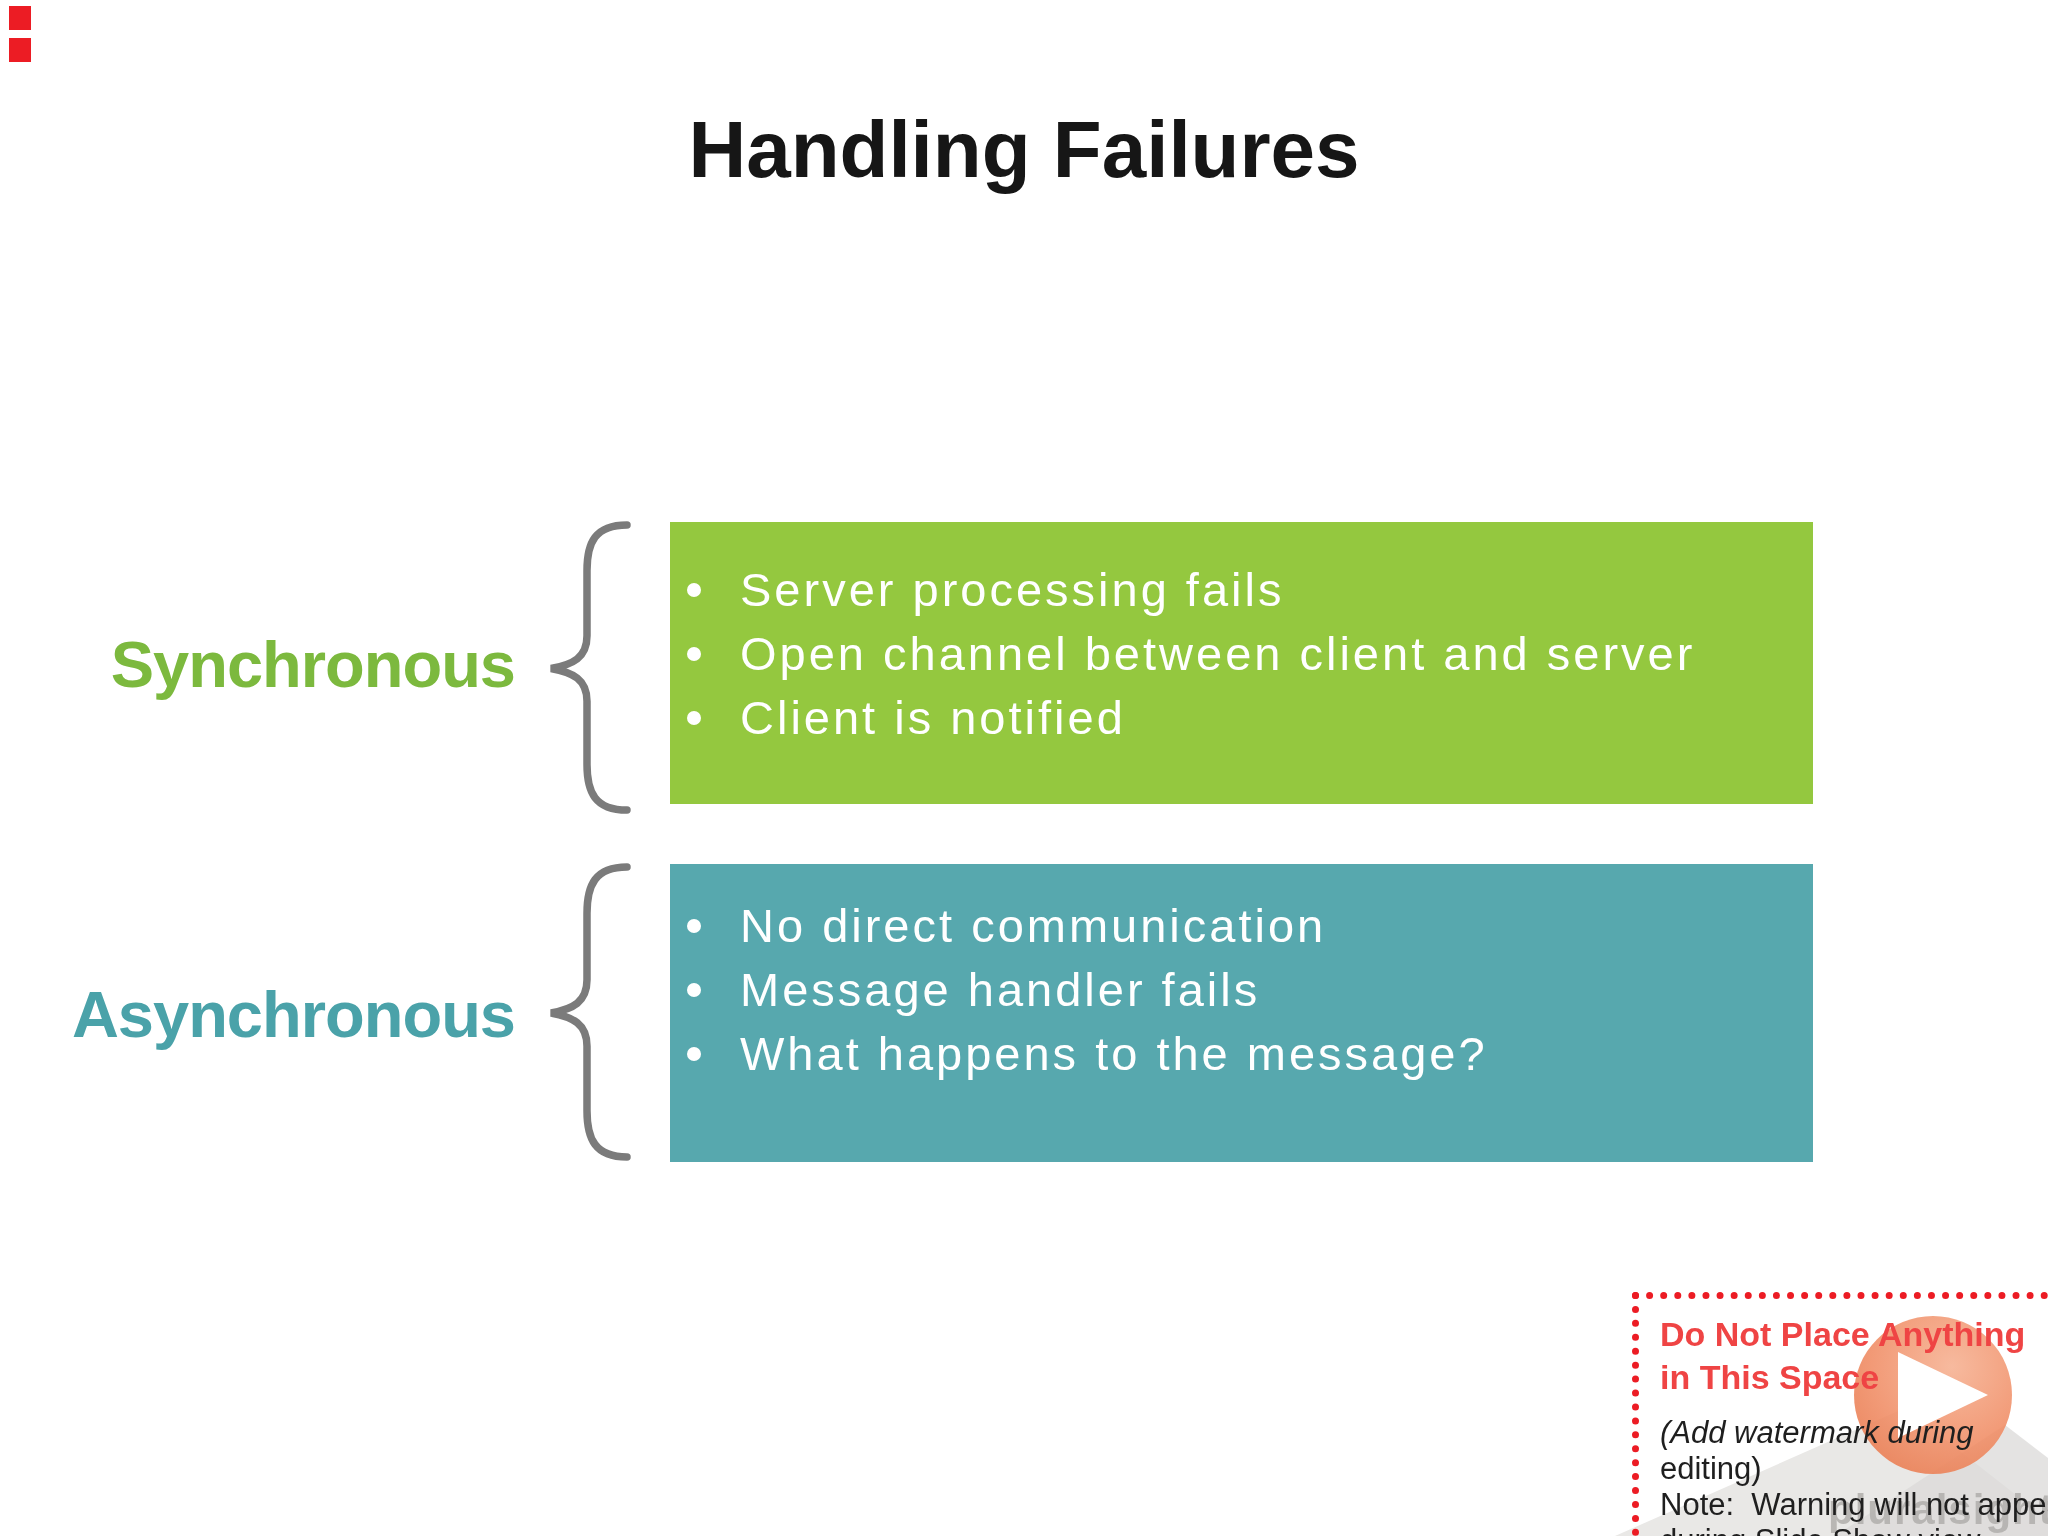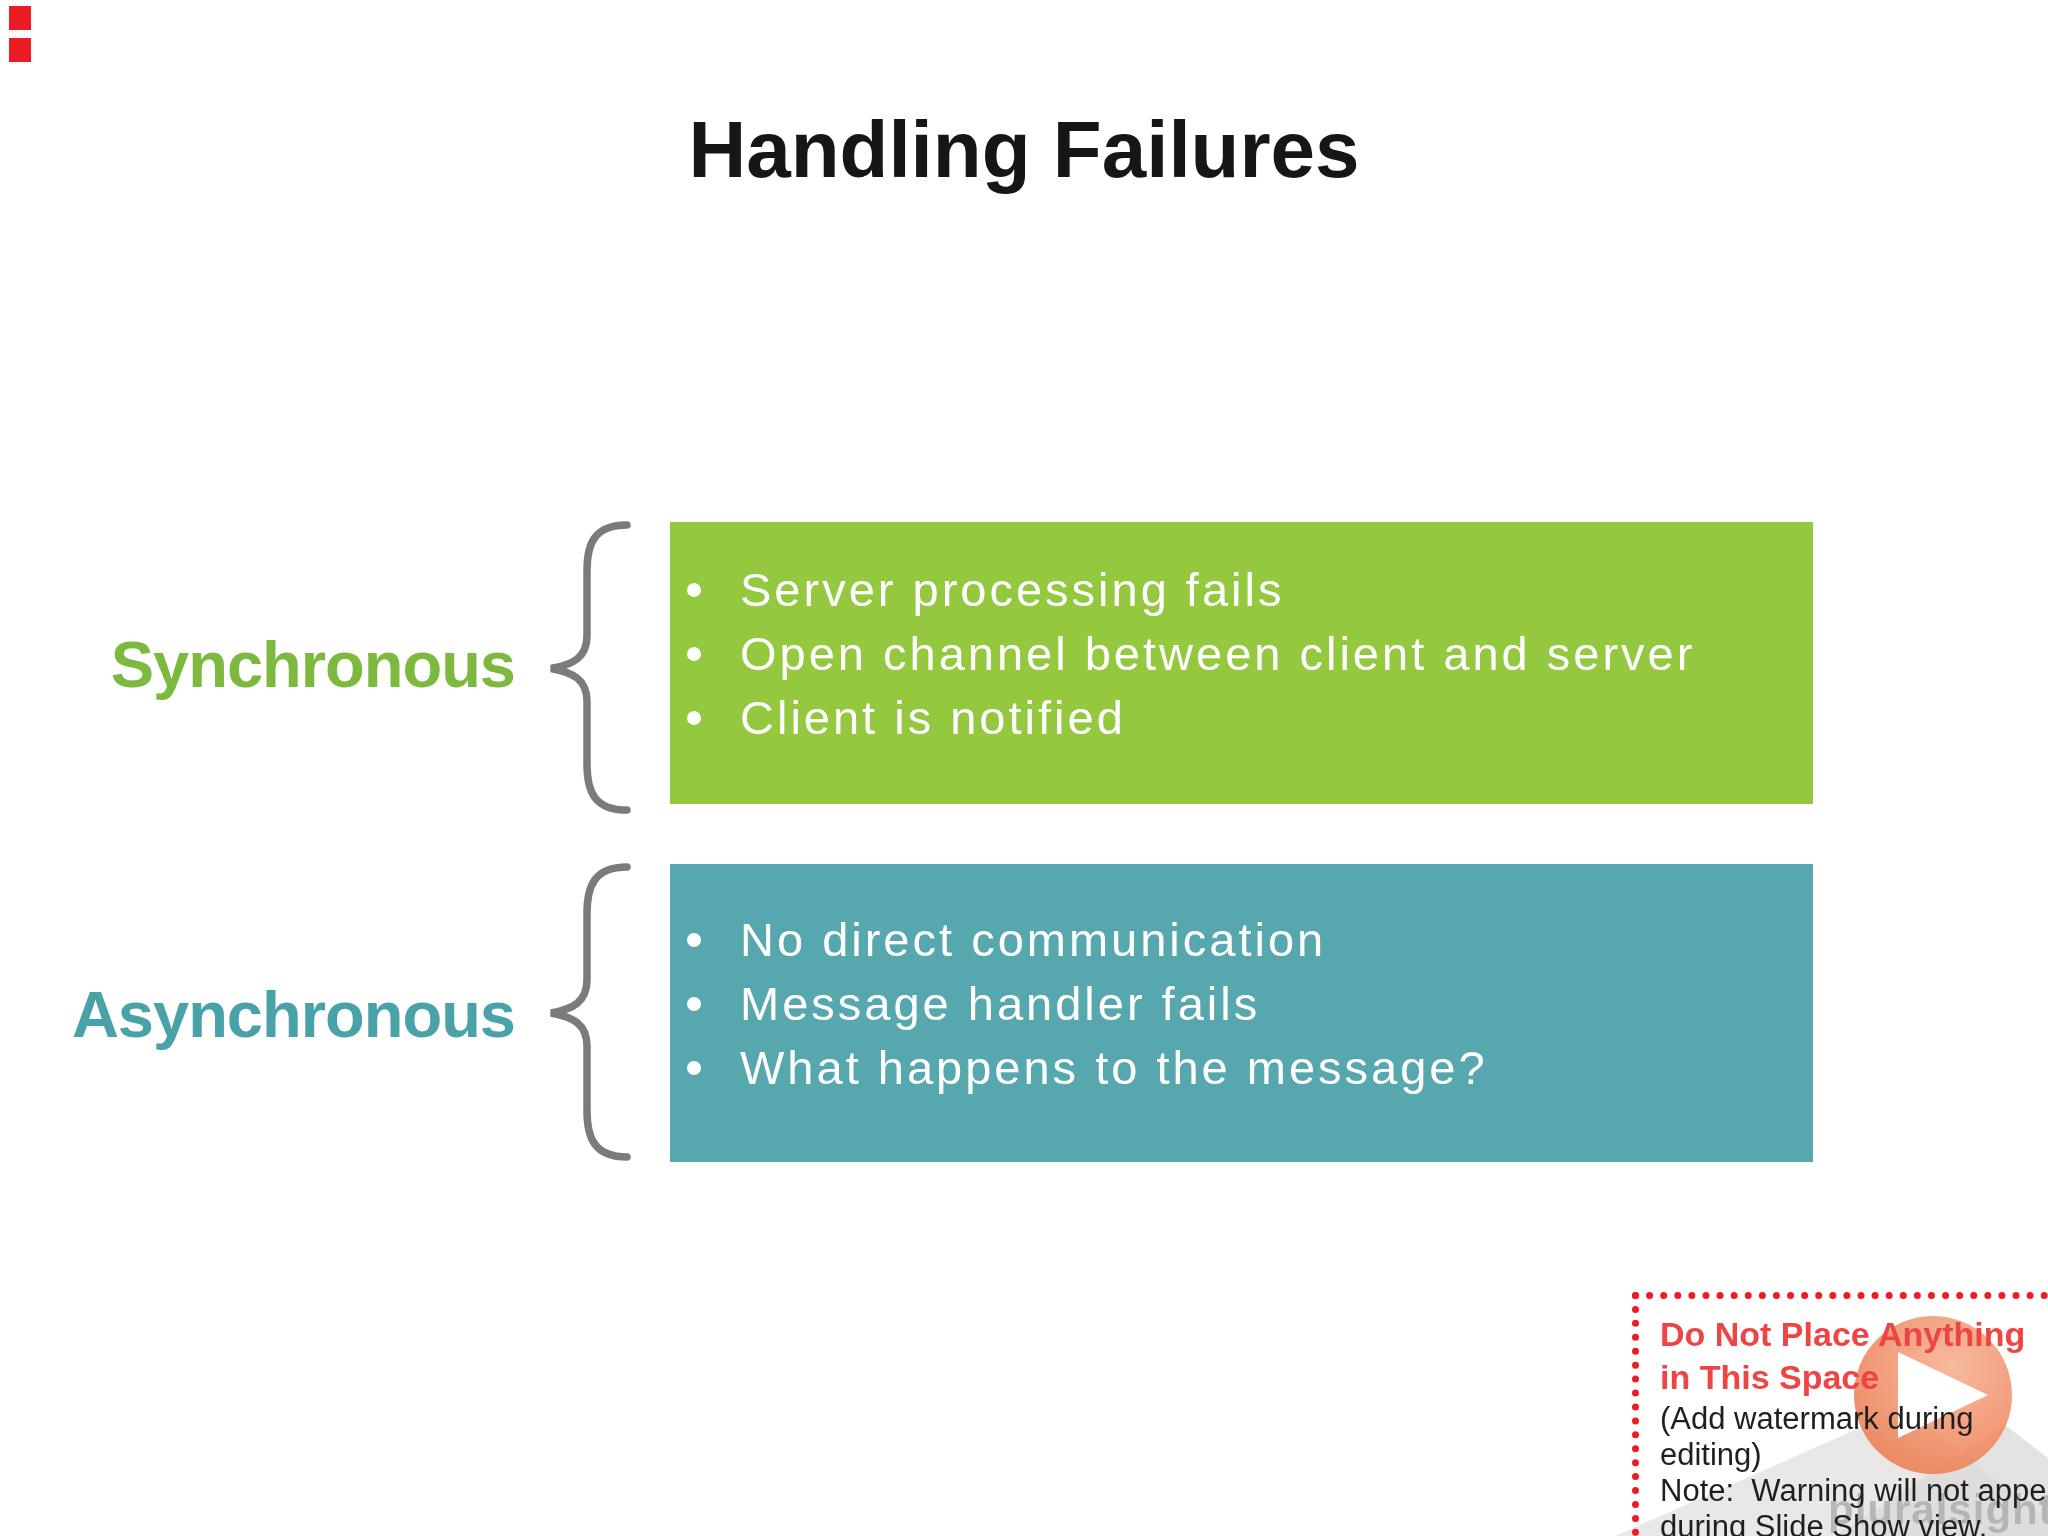--- a/index.html
+++ b/index.html
@@ -23,21 +23,21 @@
   
   .brace{position:absolute;left:517px;width:116px;}
   .brace.sync{top:519px;height:297px;}
   .brace.async{top:861px;height:302px;}
   
   .bbox{position:absolute;left:670px;width:1143px;}
   .bbox.sync{top:522px;height:282px;}
   .bbox.async{top:864px;height:298px;}
   .bbox ul{list-style:none;margin:0;padding:0;}
   .bbox.sync ul{padding-top:36px;}
-  .bbox.async ul{padding-top:44px;}
+  .bbox.async ul{padding-top:30px;}
   .bbox li{
     position:relative;padding-left:70px;color:#ffffff;
     font-size:47px;line-height:64px;letter-spacing:3px;white-space:nowrap;
   }
   .bbox li .dot{
     position:absolute;left:17px;top:25px;width:14px;height:14px;
     border-radius:50%;background:#ffffff;
   }
   
   .corner-dash{position:absolute;left:9px;width:22px;height:24px;}
@@ -59,21 +59,21 @@
     position:absolute;left:1632px;top:1292px;width:416px;height:244px;
     border-top:7px dotted #ec1c24;border-left:7px dotted #ec1c24;
     padding:14px 0 0 21px;box-sizing:border-box;background:transparent;
   }
   .warn-title{
     margin:0;width:385px;font-size:34px;line-height:43px;font-weight:700;
   }
   .warn-line{
     margin:0;font-size:31px;line-height:36px;white-space:pre;
   }
-  .warn-line.first{margin-top:2px;}
+  .warn-line.first{margin-top:16px;font-style:italic;}
 </style>
 </head>
 <body>
 
 <div class="slide">
 
   <div class="corner-dash d1" style="background-color: rgb(236, 28, 36);"></div>
   <div class="corner-dash d2" style="background-color: rgb(236, 28, 36);"></div>
 
   <h1 class="title" style="color: rgb(22, 22, 22);">Handling Failures</h1>

